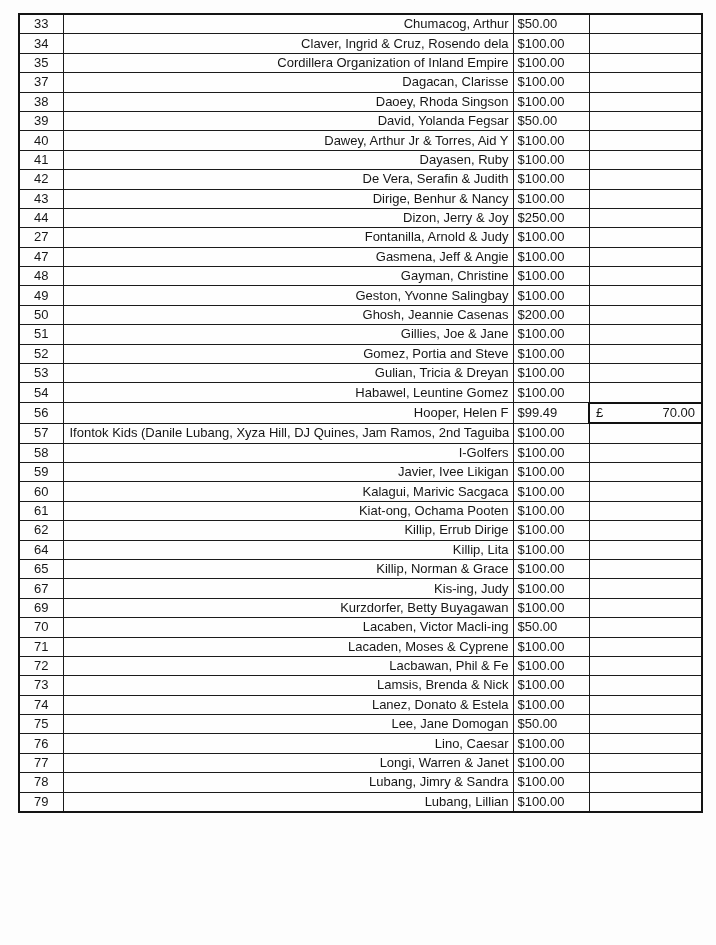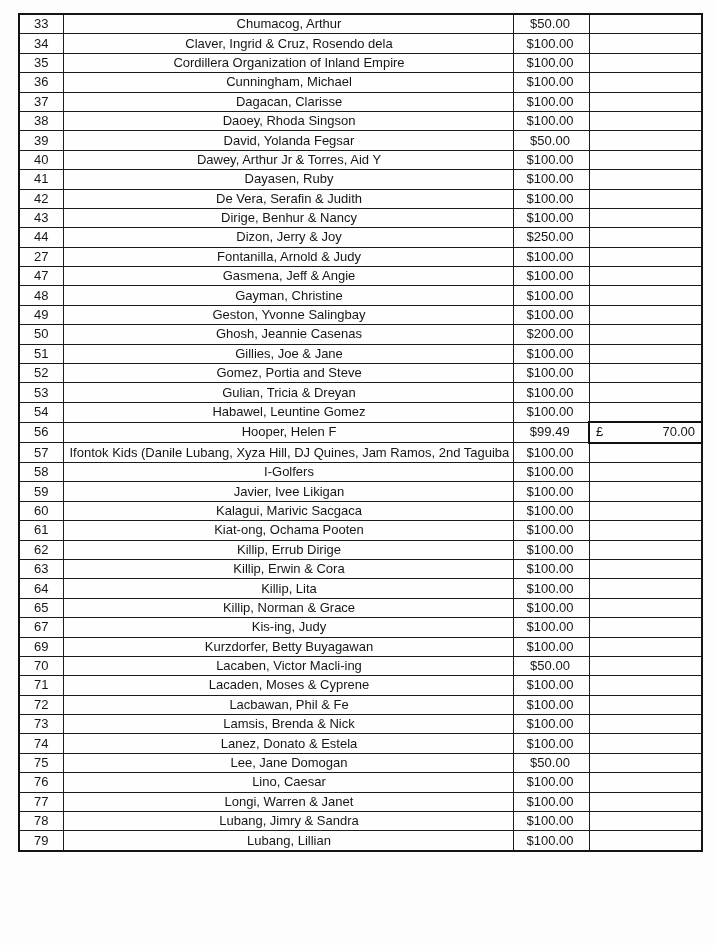--- a/index.html
+++ b/index.html
@@ -37,25 +37,25 @@
   tr:first-child td { border-top: 2px solid #141414; }
   tr:last-child td { border-bottom: 2px solid #141414; }
   td:first-child { border-left: 2px solid #141414; }
   td:last-child { border-right: 2px solid #141414; }
 
   td.num-cell {
     text-align: center;
     padding: 0 10px;
   }
   td.name-cell {
-    text-align: center;
+    text-align: right;
     padding-left: 6px;
   }
   td.amount-cell {
-    text-align: center;
+    text-align: left;
     padding-right: 6px;
   }
   td.extra-cell {
     padding: 0 6px;
   }
   
   td.extra-open {
     border-top: none;
     border-right: none;
     border-bottom: none;
@@ -110,31 +110,20 @@
     <td class="name-cell">Cordillera Organization of Inland Empire</td>
     <td class="amount-cell">$100.00</td>
     <td class="extra-cell">
       <div class="extra-wrap">
         <span></span>
         <span></span>
       </div>
     </td>
   </tr>
         <tr>
-    <td class="num-cell">36</td>
-    <td class="name-cell">Cunningham, Michael</td>
-    <td class="amount-cell">$100.00</td>
-    <td class="extra-cell">
-      <div class="extra-wrap">
-        <span></span>
-        <span></span>
-      </div>
-    </td>
-  </tr>
-        <tr>
     <td class="num-cell">37</td>
     <td class="name-cell">Dagacan, Clarisse</td>
     <td class="amount-cell">$100.00</td>
     <td class="extra-cell">
       <div class="extra-wrap">
         <span></span>
         <span></span>
       </div>
     </td>
   </tr>
@@ -376,31 +365,20 @@
     <td class="extra-cell">
       <div class="extra-wrap">
         <span></span>
         <span></span>
       </div>
     </td>
   </tr>
         <tr>
     <td class="num-cell">62</td>
     <td class="name-cell">Killip, Errub Dirige</td>
-    <td class="amount-cell">$100.00</td>
-    <td class="extra-cell">
-      <div class="extra-wrap">
-        <span></span>
-        <span></span>
-      </div>
-    </td>
-  </tr>
-        <tr>
-    <td class="num-cell">63</td>
-    <td class="name-cell">Killip, Erwin &amp; Cora</td>
     <td class="amount-cell">$100.00</td>
     <td class="extra-cell">
       <div class="extra-wrap">
         <span></span>
         <span></span>
       </div>
     </td>
   </tr>
         <tr>
     <td class="num-cell">64</td>

